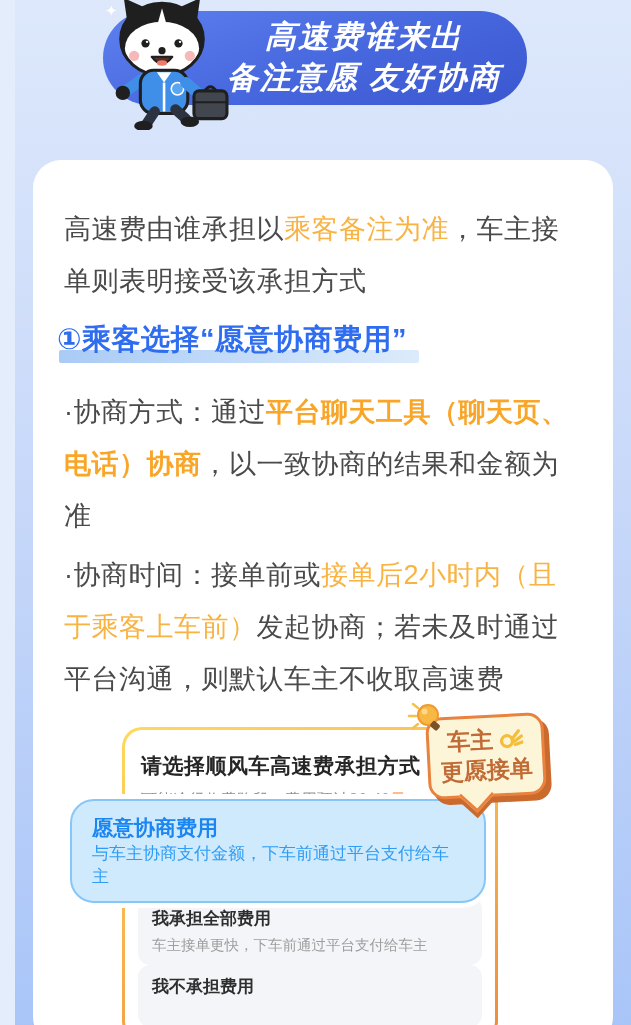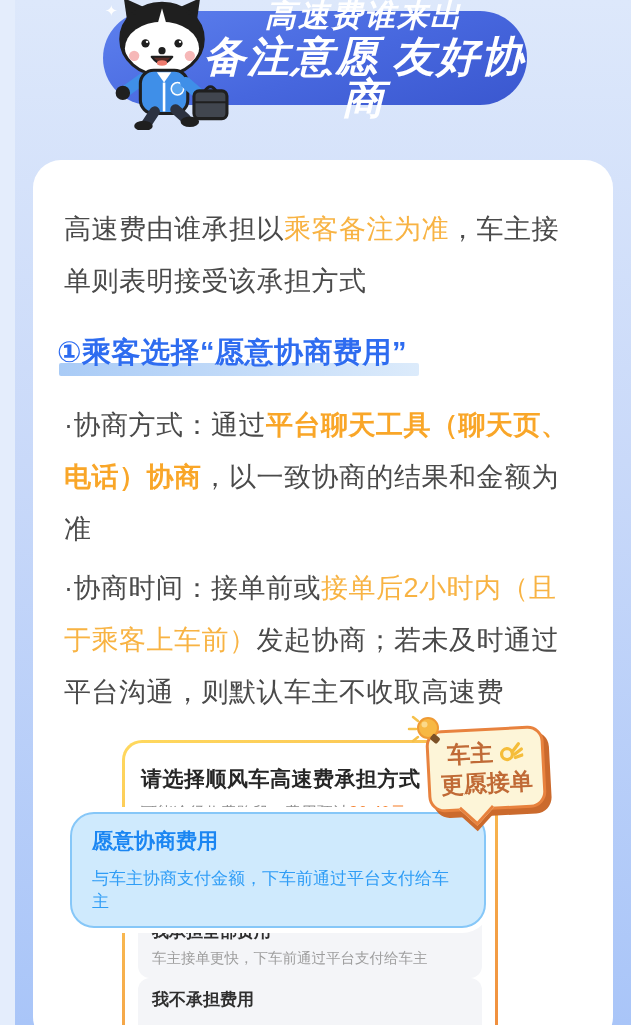--- a/index.html
+++ b/index.html
@@ -13,32 +13,32 @@
     background:linear-gradient(180deg,var(--poster-bg-top,#dde8fb) 0%,#c9d9f9 45%,var(--poster-bg-bottom,#a9c5f8) 100%);
   }
   .sparkle{position:absolute;left:90px;top:2px;color:#ffffff;font-size:15px;z-index:4;}
   .header-pill{
     position:absolute;left:88px;top:11px;width:424px;height:94px;border-radius:58px;z-index:1;
     background:linear-gradient(160deg,var(--banner-blue-start,#5d80ee) 0%,#4767de 55%,var(--banner-blue-end,#3a57cf) 100%);
     display:flex;align-items:center;justify-content:center;box-sizing:border-box;padding-left:98px;
   }
   .header-titles{color:#ffffff;font-style:italic;font-weight:900;text-align:center;letter-spacing:2px;}
   .ht1{font-size:31px;line-height:40px;}
-  .ht2{font-size:42px;line-height:42px;font-style:italic;}
+  .ht2{font-size:31px;line-height:42px;font-style:italic;}
   .mascot{position:absolute;left:78px;top:-4px;width:138px;height:134px;z-index:2;}
   .card{
     position:absolute;left:18px;top:160px;width:580px;height:885px;
     background:#ffffff;border-radius:28px;box-sizing:border-box;padding:36px 24px 0;z-index:1;
   }
   .para{margin:7px;font-size:27px;line-height:52px;color:#4a4a4a;letter-spacing:0.5px;}
   .p2{margin-top:26px;}
   .p3{margin-top:6px;}
   .o-light{color:var(--accent-orange,#f8b343);}
   .o-bold{color:#f9a628;font-weight:700;}
-  .sec-heading{margin-top:26px;}
+  .sec-heading{margin-top:13px;}
   .sec-text{
     position:relative;display:inline-block;z-index:0;
     color:var(--accent-blue,#2e6cf0);font-size:29px;font-weight:700;letter-spacing:0.5px;
   }
   .sec-text::after{
     content:"";position:absolute;left:2px;right:-12px;bottom:-3px;height:13px;z-index:-1;
     background:linear-gradient(90deg,#a9cbf6,#dcebfb);border-radius:2px;
   }
   .mockup{position:relative;margin-top:22px;height:352px;}
   .outer-card{
@@ -57,21 +57,21 @@
   .opt1{top:167px;min-height:57px;}
   .opt2{top:235px;min-height:62px;}
   .go-title{font-size:17px;font-weight:700;color:#2e2e2e;}
   .go-desc{margin-top:6px;font-size:14.5px;color:#9e9e9e;}
   .blue-option{
     position:absolute;left:13px;top:72px;width:416px;box-sizing:border-box;z-index:2;
     background:var(--option-blue-bg,#cfeafd);border:2px solid var(--option-blue-border,#86c7f8);
     border-radius:24px;box-shadow:0 0 0 5px #ffffff;padding:13px 20px;cursor:pointer;
   }
   .bo-title{font-size:21px;font-weight:700;color:var(--option-blue-text,#1b86f2);}
-  .bo-desc{margin-top:12px;font-size:17px;color:#2f9df6;}
+  .bo-desc{margin-top:0;font-size:17px;color:#2f9df6;}
   .badge{position:absolute;left:370px;top:-12px;width:118px;z-index:3;transform:rotate(-3deg);}
   .badge-body{
     position:relative;background:var(--badge-bg,#fdf5d8);border:3px solid var(--badge-border,#e8823e);
     border-radius:16px;box-shadow:5px 6px 0 #cb6a2d;padding:8px 4px;text-align:center;
     color:var(--badge-text,#c06a36);font-weight:700;font-size:23px;line-height:1.3;
   }
   .badge-tail{
     position:absolute;bottom:-13px;left:32px;width:22px;height:22px;background:var(--badge-bg,#fdf5d8);
     border-right:3px solid var(--badge-border,#e8823e);border-bottom:3px solid var(--badge-border,#e8823e);
     transform:rotate(45deg);box-shadow:4px 4px 0 #cb6a2d;

